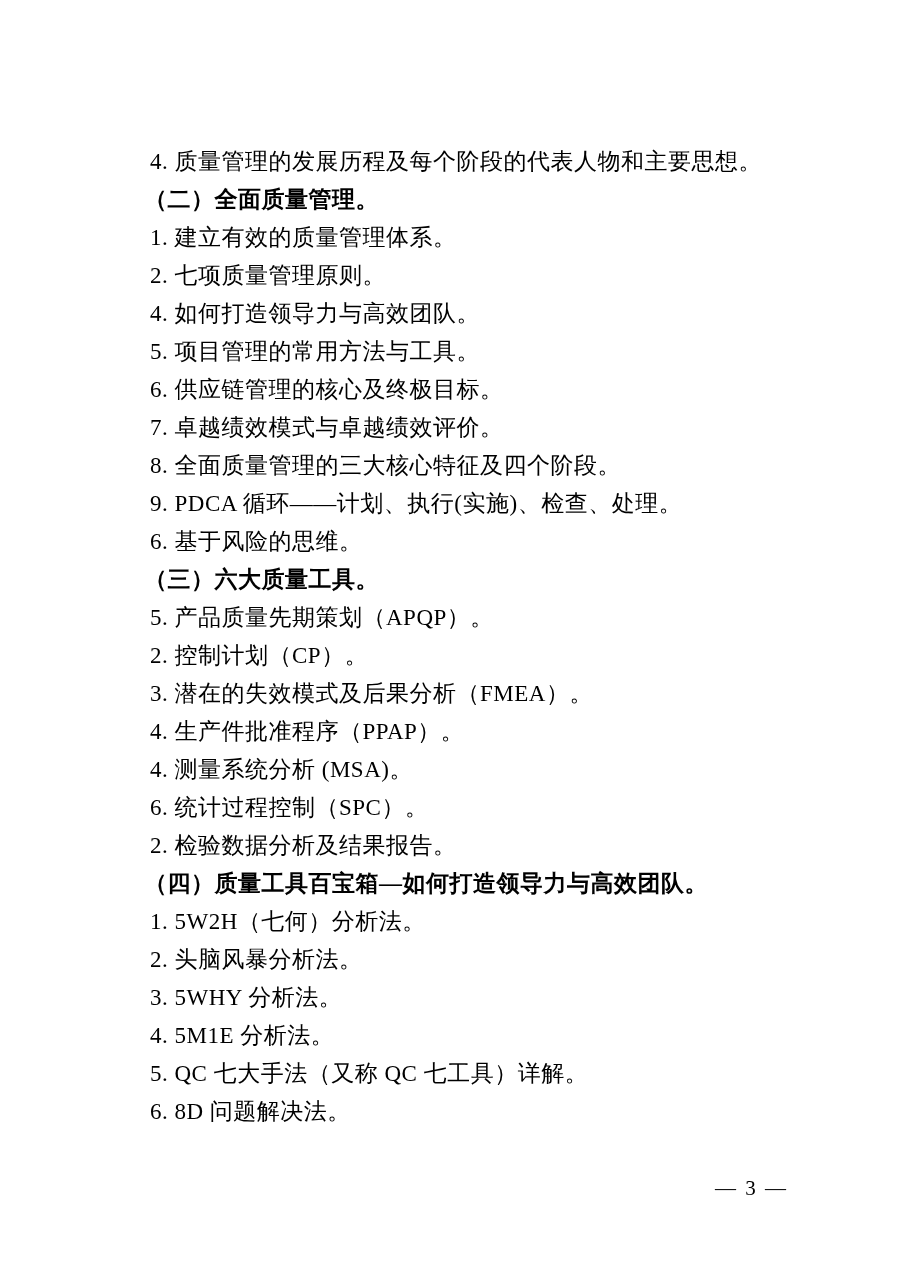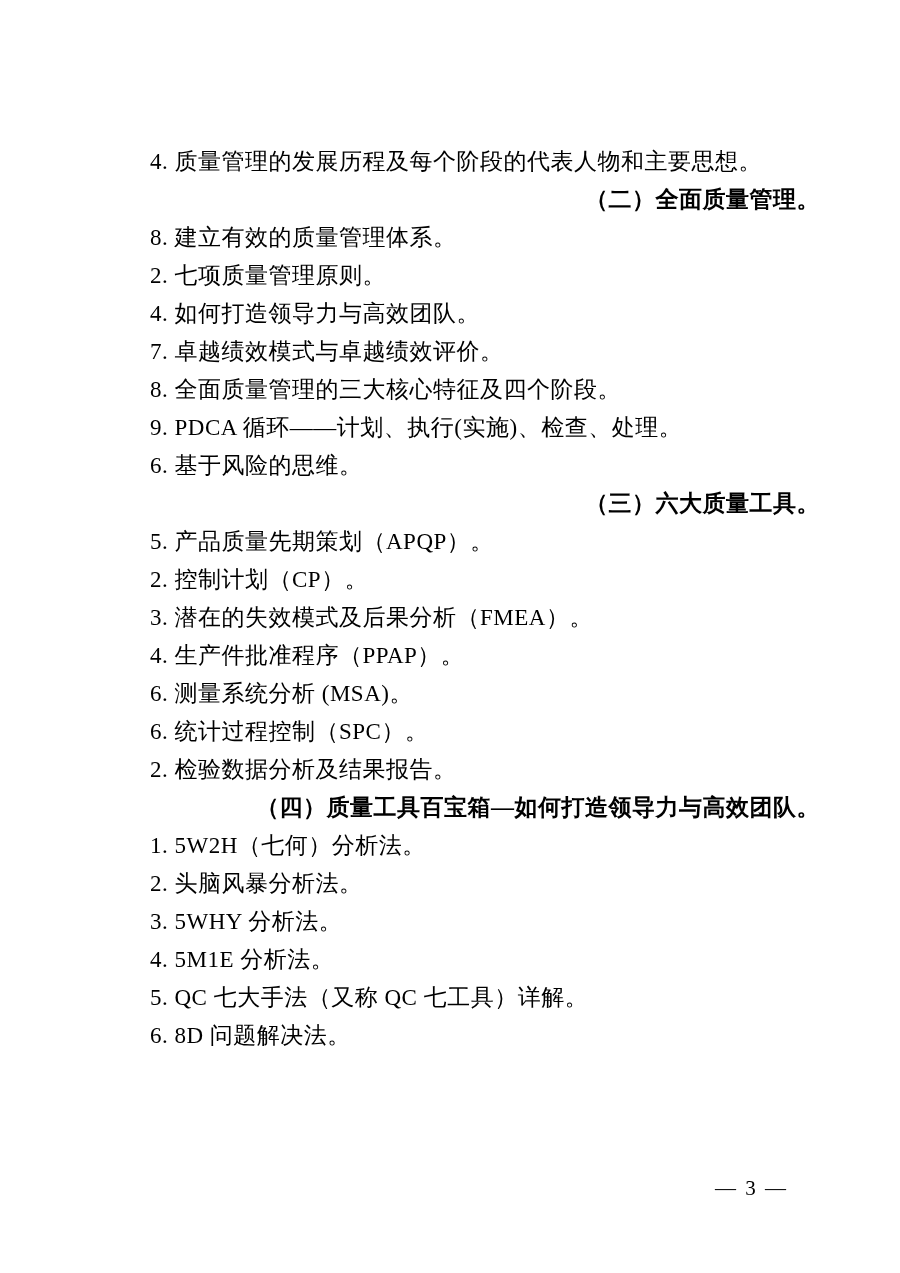--- a/index.html
+++ b/index.html
@@ -26,54 +26,55 @@
   }
   .doc-line {
     margin: 0;
     padding: 0;
     white-space: nowrap;
     letter-spacing: 0.5px;
   }
   .doc-line.heading {
     font-weight: bold;
     margin-left: -6px;
-    text-align: right;
   }
   .page-footer {
     position: absolute;
     top: 1174px;
     right: 112px;
     font-size: 21px;
     line-height: 28px;
     letter-spacing: 2px;
     color: #000000;
   }
 </style>
 </head>
 <body>
 
 <div class="page">
 
   <div class="doc-body">
 
   <p class="doc-line body">4. 质量管理的发展历程及每个阶段的代表人物和主要思想。</p>
       <p class="doc-line heading">（二）全面质量管理。</p>
-      <p class="doc-line body">8. 建立有效的质量管理体系。</p>
+      <p class="doc-line body">1. 建立有效的质量管理体系。</p>
       <p class="doc-line body">2. 七项质量管理原则。</p>
       <p class="doc-line body">4. 如何打造领导力与高效团队。</p>
+      <p class="doc-line body">5. 项目管理的常用方法与工具。</p>
+      <p class="doc-line body">6. 供应链管理的核心及终极目标。</p>
       <p class="doc-line body">7. 卓越绩效模式与卓越绩效评价。</p>
       <p class="doc-line body">8. 全面质量管理的三大核心特征及四个阶段。</p>
       <p class="doc-line body">9. PDCA 循环——计划、执行(实施)、检查、处理。</p>
       <p class="doc-line body">6. 基于风险的思维。</p>
       <p class="doc-line heading">（三）六大质量工具。</p>
       <p class="doc-line body">5. 产品质量先期策划（APQP）。</p>
       <p class="doc-line body">2. 控制计划（CP）。</p>
       <p class="doc-line body">3. 潜在的失效模式及后果分析（FMEA）。</p>
       <p class="doc-line body">4. 生产件批准程序（PPAP）。</p>
-      <p class="doc-line body">6. 测量系统分析 (MSA)。</p>
+      <p class="doc-line body">4. 测量系统分析 (MSA)。</p>
       <p class="doc-line body">6. 统计过程控制（SPC）。</p>
       <p class="doc-line body">2. 检验数据分析及结果报告。</p>
       <p class="doc-line heading">（四）质量工具百宝箱—如何打造领导力与高效团队。</p>
       <p class="doc-line body">1. 5W2H（七何）分析法。</p>
       <p class="doc-line body">2. 头脑风暴分析法。</p>
       <p class="doc-line body">3. 5WHY 分析法。</p>
       <p class="doc-line body">4. 5M1E 分析法。</p>
       <p class="doc-line body">5. QC 七大手法（又称 QC 七工具）详解。</p>
       <p class="doc-line body">6. 8D 问题解决法。</p>
     </div>

